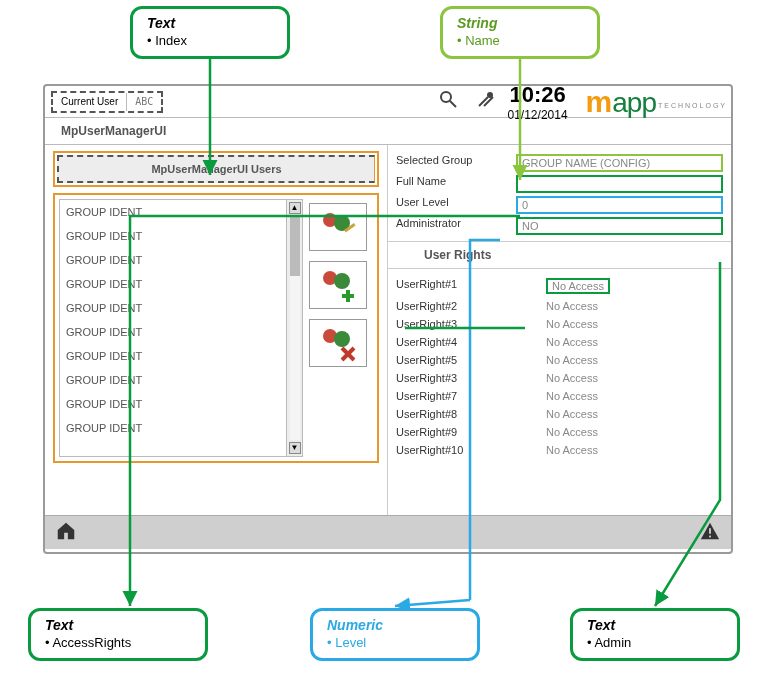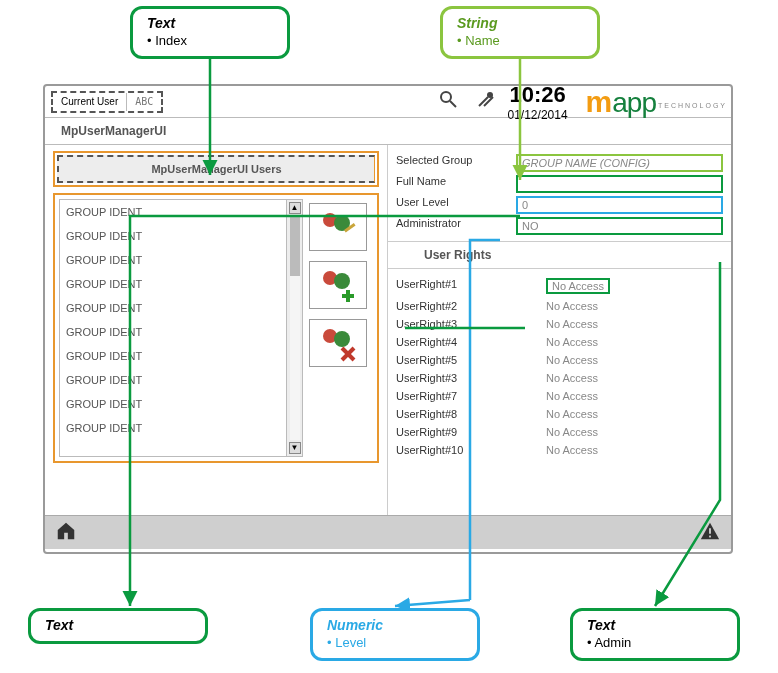--- a/index.html
+++ b/index.html
@@ -138,21 +138,21 @@
   .field-row { display: flex; align-items: flex-start; margin: 3px 0; }
   .field-row .lbl { width: 120px; font-size: 11px; color: #333; }
   .field-row .val {
     flex: 1; height: 18px;
     border: 2px solid;
     padding: 0 4px;
     font-size: 11px;
     display: flex; align-items: center;
     color: #888;
   }
-  .val.green-lt-b { border-color: #8bc53f; font-style: italic; }
+  .val.green-lt-b { border-color: #8bc53f; }
   .val.green-b    { border-color: #0a9a3f; }
   .val.blue-b     { border-color: #2aa9e5; }
 
   .section-h {
     font-weight: bold;
     font-size: 12px;
     color: #555;
     padding: 6px 4px 6px 36px;
     border-top: 1px solid #ccc;
     border-bottom: 1px solid #ccc;
@@ -180,20 +180,21 @@
 <div class="callout green-dark" style="left:130px; top:6px; width:160px;">
   <div class="ct">Text</div>
   <div class="cb">Index</div>
 </div>
 <div class="callout green-lt" style="left:440px; top:6px; width:160px;">
   <div class="ct">String</div>
   <div class="cb">Name</div>
 </div>
 <div class="callout green-dark" style="left:28px; top:608px; width:180px;">
   <div class="ct">Text</div>
+  <div class="cb">AccessRights</div>
 </div>
 <div class="callout blue" style="left:310px; top:608px; width:170px;">
   <div class="ct">Numeric</div>
   <div class="cb">Level</div>
 </div>
 <div class="callout green-dark" style="left:570px; top:608px; width:170px;">
   <div class="ct">Text</div>
   <div class="cb">Admin</div>
 </div>
 

